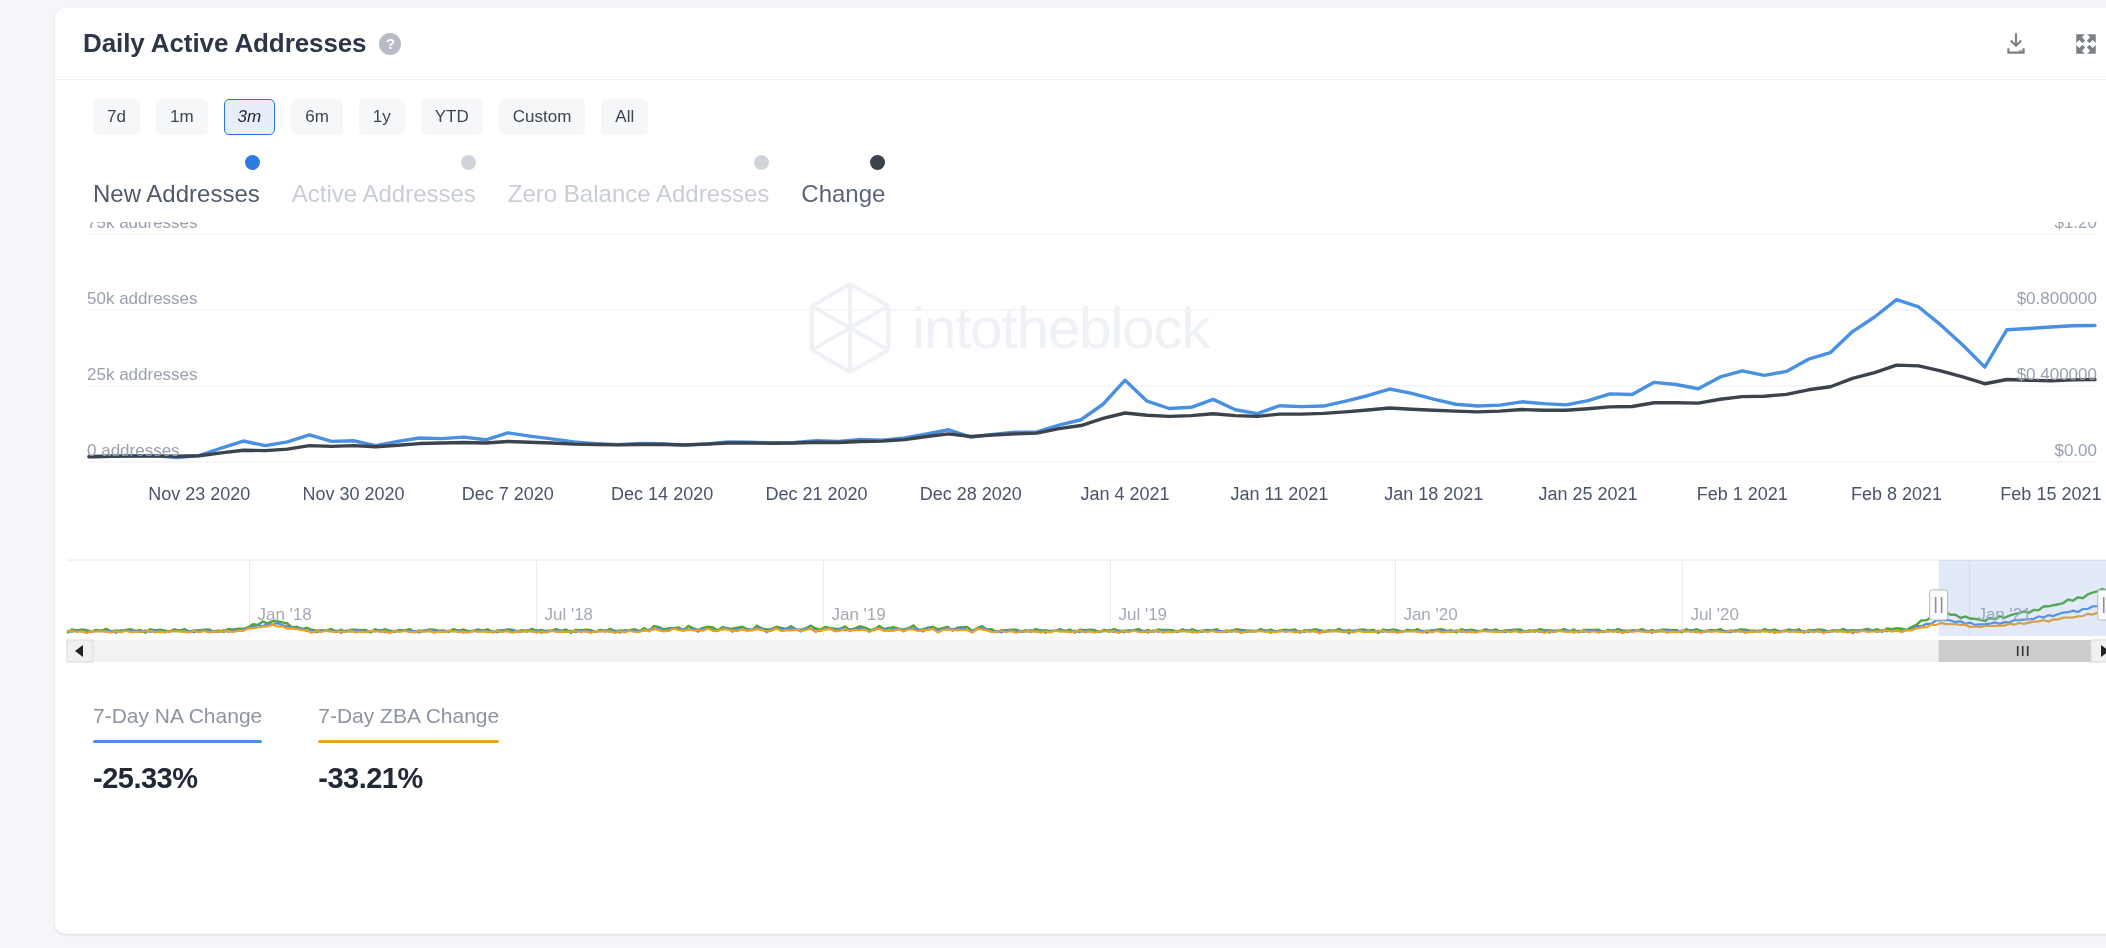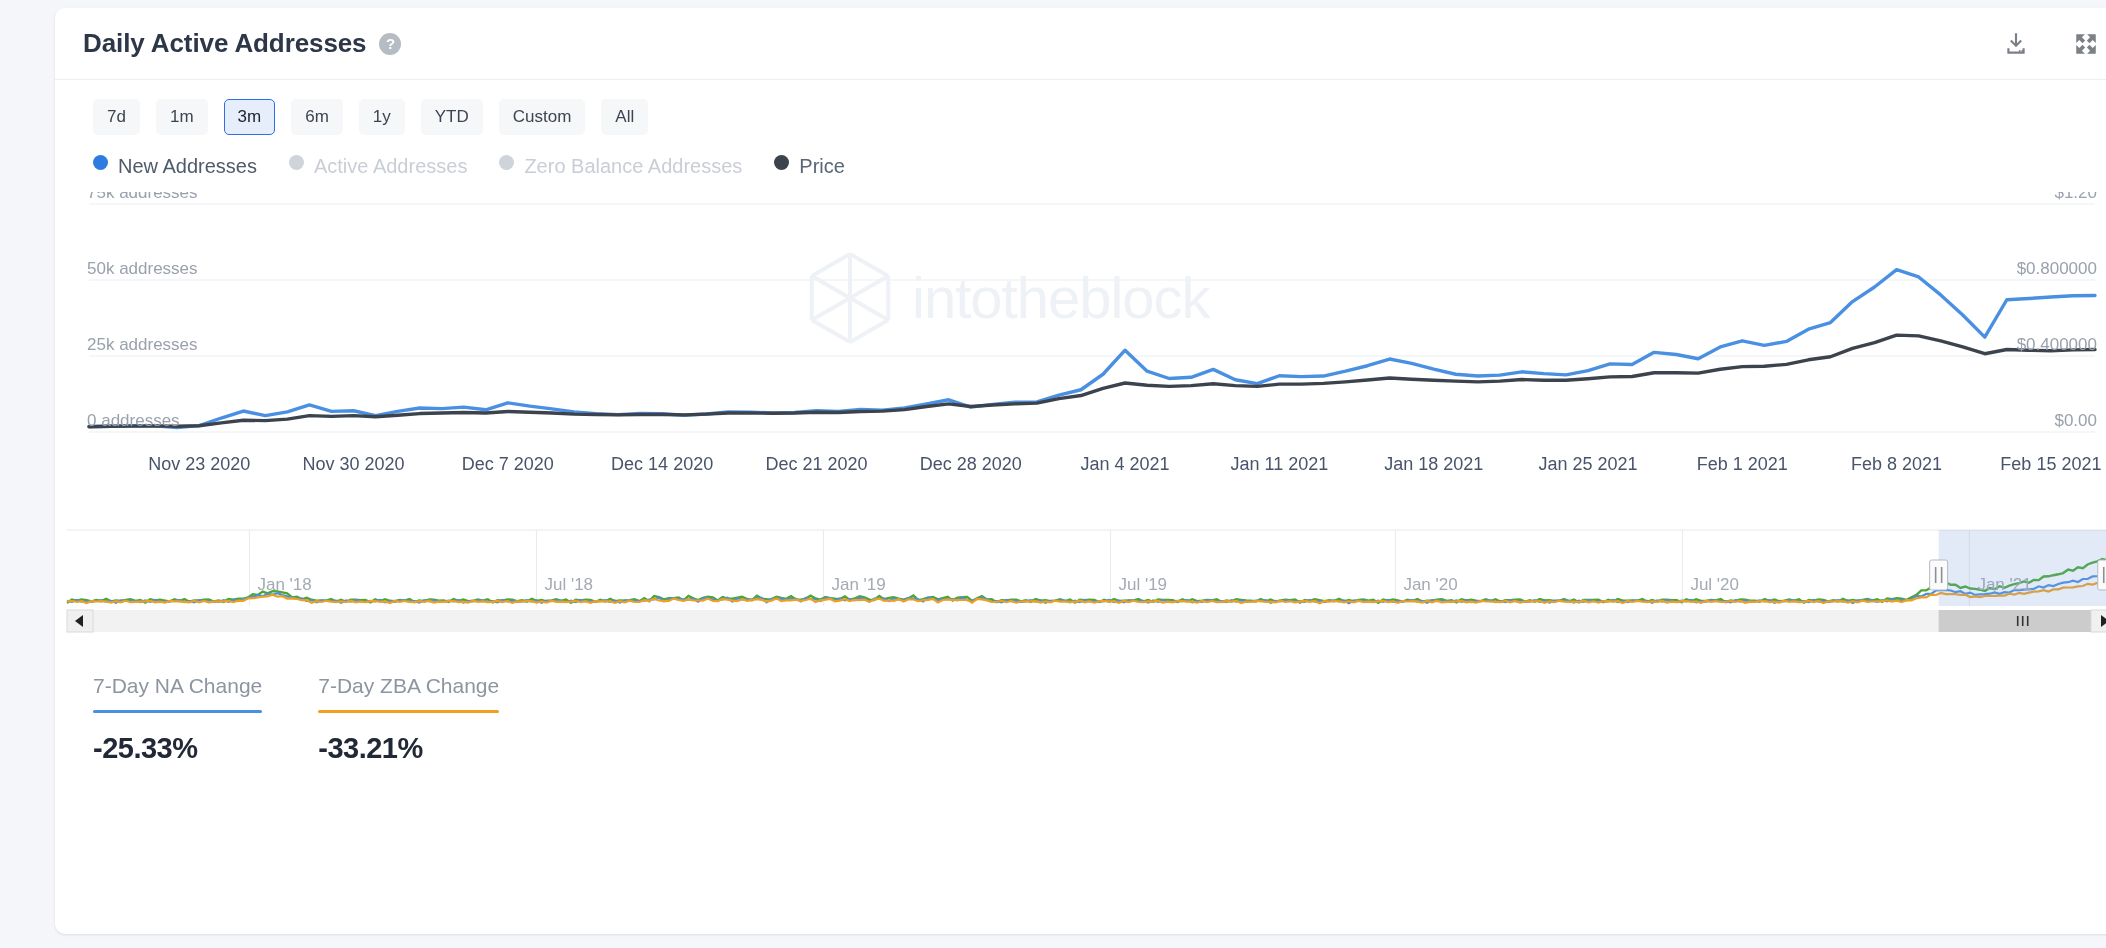--- a/index.html
+++ b/index.html
@@ -74,31 +74,33 @@
     font-size: 17px;
     font-family: "Liberation Sans", sans-serif;
     display: inline-flex; align-items: center; justify-content: center;
     cursor: pointer;
     white-space: nowrap;
   }
   .range-btn.active {
     background: #e6edfb;
     border-color: #2f6fe4;
     color: #20262f;
+    font-style: italic;
   }
 
   
   .legend-row {
     display: flex; align-items: center; gap: 32px;
     padding: 20px 0 0 38px;
   }
   .legend-item {
-    display: inline-flex; align-items: flex-start; gap: 10px;
+    display: inline-flex; align-items: flex-end; gap: 10px;
     cursor: pointer;
-    font-size: 20px;
+    font-size: 24px;
+    flex-direction: column;
   }
   .legend-dot { width: 15px; height: 15px; border-radius: 50%; display: inline-block; }
   .legend-item.on .legend-label { color: #4f5b6b; }
   .legend-item.off .legend-label { color: #c9ced6; }
   .legend-item.price .legend-label { color: #5a6577; }
 
   
   .chart-wrap {
     position: relative;
     margin: 14px 0 0 0;
@@ -212,21 +214,21 @@
       <div class="legend-item off">
         <span class="legend-dot" style="background:#cfd4da"></span>
         <span class="legend-label">Active Addresses</span>
       </div>
       <div class="legend-item off">
         <span class="legend-dot" style="background:#cfd4da"></span>
         <span class="legend-label">Zero Balance Addresses</span>
       </div>
       <div class="legend-item price">
         <span class="legend-dot" style="background:#3c434c"></span>
-        <span class="legend-label">Price</span>
+        <span class="legend-label">Change</span>
       </div>
     </div>
 
     <div class="chart-wrap">
       <svg class="chart-svg" id="mainChart" viewBox="0 0 2074 330" preserveAspectRatio="none">
         <g id="mc-grid">
             <line x1="34" y1="240" x2="2040" y2="240" stroke="#ebedf0" stroke-width="1"></line>
             <line x1="34" y1="164" x2="2040" y2="164" stroke="#ebedf0" stroke-width="1"></line>
             <line x1="34" y1="88" x2="2040" y2="88" stroke="#ebedf0" stroke-width="1"></line>
             <line x1="34" y1="12" x2="2040" y2="12" stroke="#ebedf0" stroke-width="1"></line>

